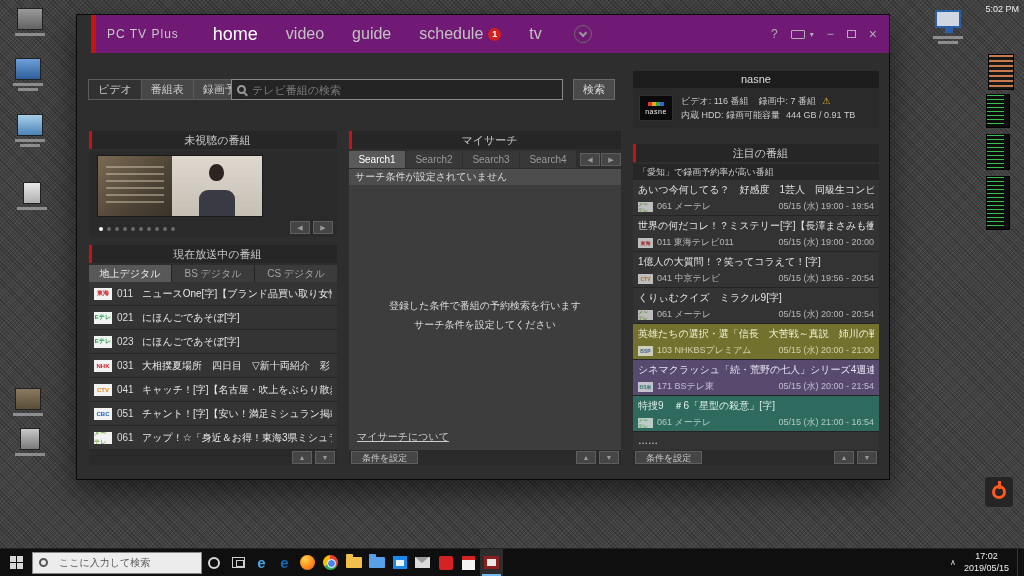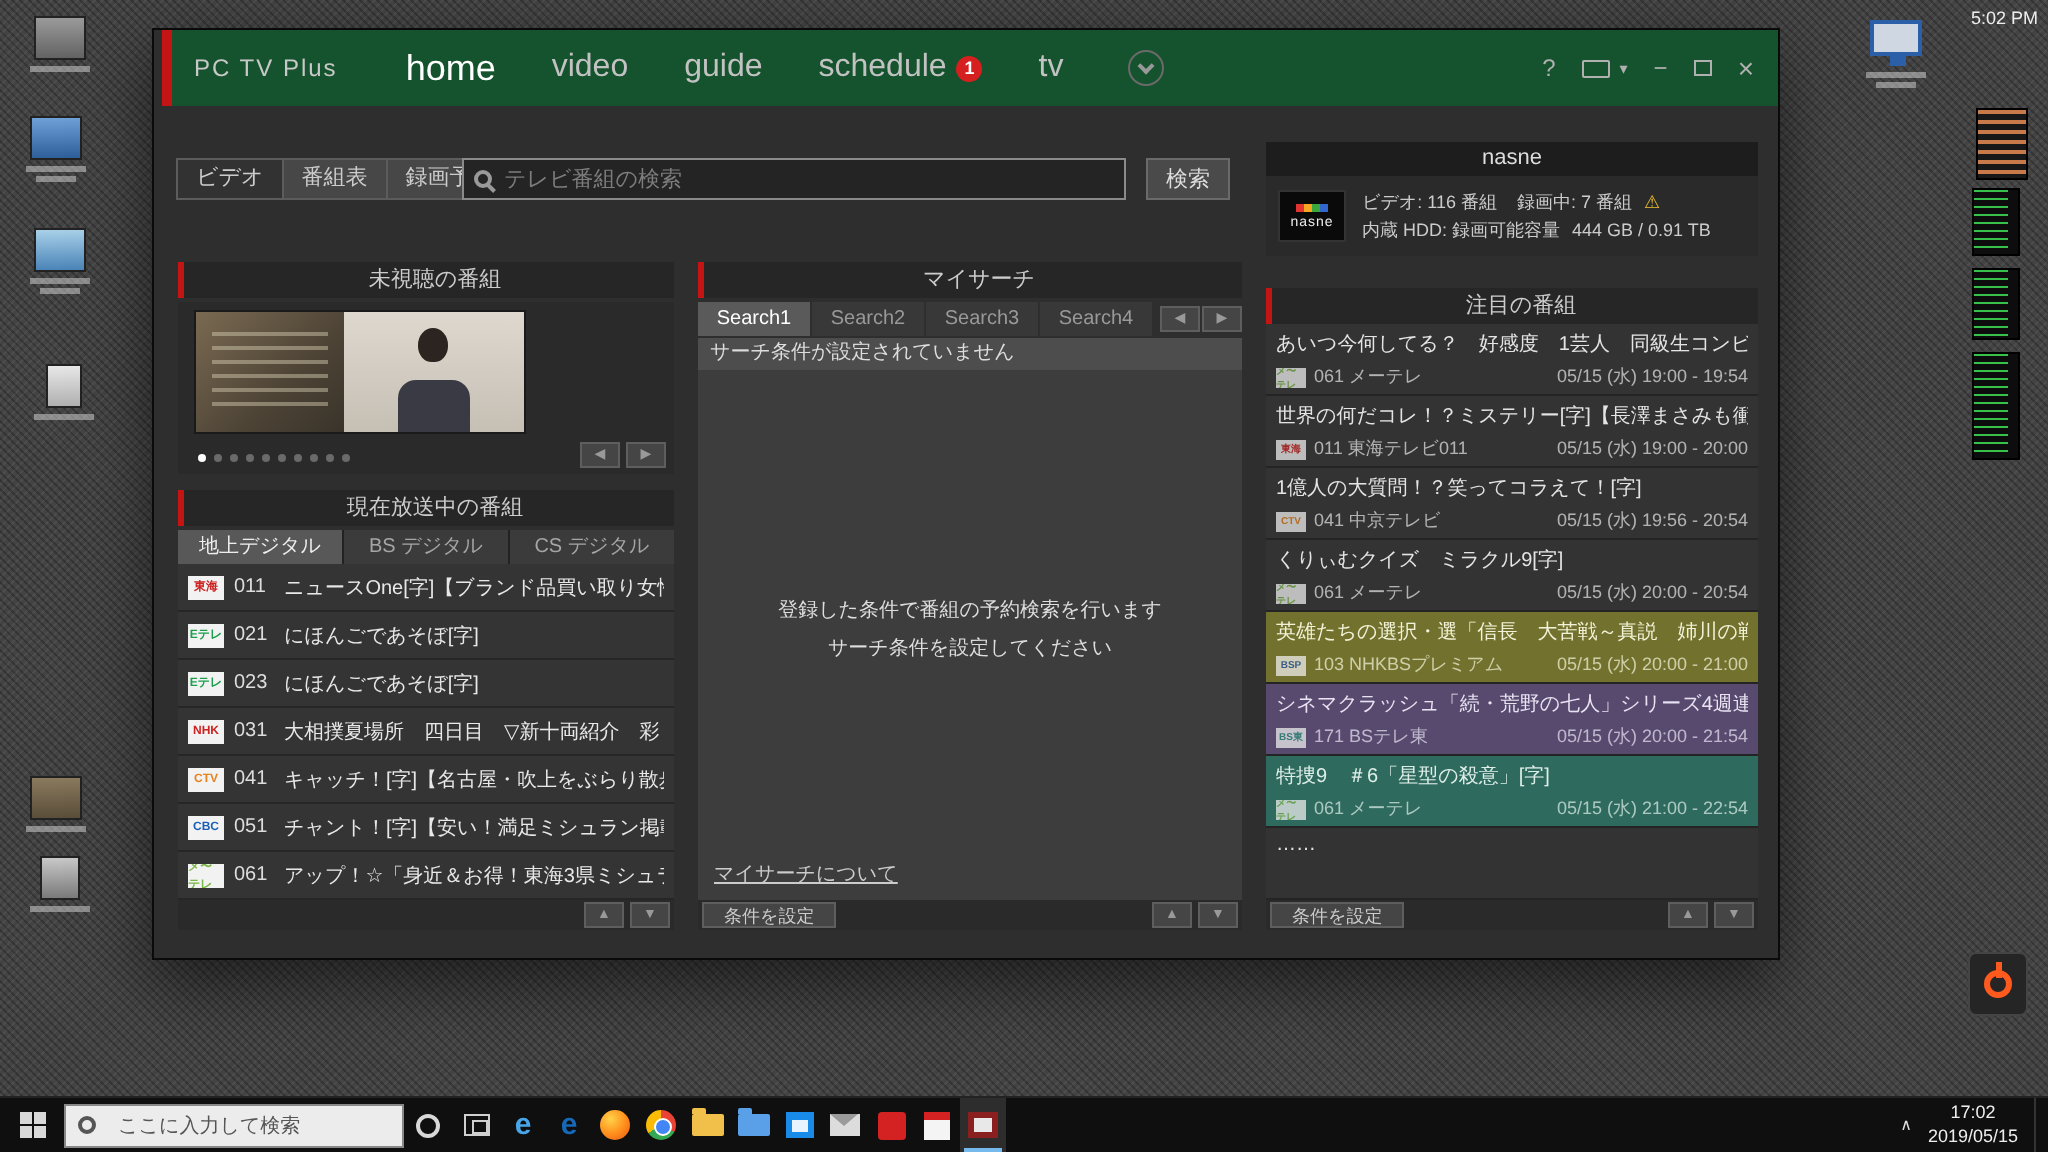--- a/index.html
+++ b/index.html
@@ -29,21 +29,21 @@
   .w-green i { display:block; height:100%; width:75%; background-image:repeating-linear-gradient(180deg,#38c04a 0 1px,transparent 1px 4px); }
 
   .w-power { position:absolute; left:984px; top:476px; width:30px; height:32px; background:#252525; border:1px solid #444; border-radius:4px; }
   .w-power .ring { position:absolute; left:7px; top:8px; width:14px; height:14px; border:3px solid #ff5a1e; border-radius:50%; }
   .w-power .stick { position:absolute; left:13px; top:4px; width:3px; height:8px; background:#ff5a1e; }
 
   
   .app-window { position:absolute; left:76px; top:14px; width:814px; height:466px;
     background:#2e2e2e; border:1px solid #0a0a0a; box-shadow:0 12px 30px rgba(0,0,0,.55); }
 
-  .titlebar { position:absolute; top:0; left:4px; right:0; height:38px; background:#14532d; display:flex; align-items:center; }
+  .titlebar { position:absolute; top:0; left:14px; right:0; height:38px; background:#701a75; display:flex; align-items:center; }
   .accent { position:absolute; left:0; top:0; width:5px; height:38px; background:#c41414; }
   .app-title { margin-left:16px; font-size:12px; color:#c8c8c8; letter-spacing:1px; flex:none; }
   .main-nav { display:flex; align-items:center; margin-left:34px; gap:28px; }
   .nav-item { font-size:16px; color:#c2c2c2; text-decoration:none; }
   .nav-item.active { font-size:18px; color:#fff; }
   .nav-sched { display:flex; align-items:center; gap:5px; }
   .badge { width:13px; height:13px; border-radius:50%; background:#d61f1f; color:#fff; font-size:9px; display:flex; align-items:center; justify-content:center; font-weight:bold; }
   .nav-expand { width:18px; height:18px; border:1px solid #6a6a6a; border-radius:50%; position:relative; margin-left:4px; }
   .nav-expand .chev { position:absolute; left:5px; top:4px; width:6px; height:6px; border-right:2px solid #999; border-bottom:2px solid #999; transform:rotate(45deg); }
 
@@ -384,20 +384,21 @@
               <span>録画中: 7 番組</span>
               <span class="warn">⚠</span>
             </div>
             <div class="line2">
               <span>内蔵 HDD: 録画可能容量</span>
               <span>444 GB / 0.91 TB</span>
             </div>
           </div>
         </div>
         <header class="sec-h"><span>注目の番組</span></header>
+        <div class="cat-row">「愛知」で録画予約率が高い番組</div>
         <div class="prog-list">
 
         <div class="prog-row">
               <div class="p-title">あいつ今何してる？　好感度　1芸人　同級生コンビ・サンドウ…</div>
               <div class="p-meta">
                 <span class="p-logo" style="background: rgb(242, 242, 242); color: rgb(122, 182, 72);">メ〜テレ</span>
                 <span class="p-ch">061 メーテレ</span>
                 <span class="p-time">05/15 (水) 19:00 - 19:54</span>
               </div>
             </div>
@@ -439,21 +440,21 @@
                 <span class="p-logo" style="background: rgb(242, 242, 242); color: rgb(42, 143, 122);">BS東</span>
                 <span class="p-ch">171 BSテレ東</span>
                 <span class="p-time">05/15 (水) 20:00 - 21:54</span>
               </div>
             </div>
             <div class="prog-row" style="background: rgb(47, 106, 94); color: rgb(221, 238, 232);">
               <div class="p-title">特捜9　＃6「星型の殺意」[字]</div>
               <div class="p-meta">
                 <span class="p-logo" style="background: rgb(242, 242, 242); color: rgb(122, 182, 72);">メ〜テレ</span>
                 <span class="p-ch">061 メーテレ</span>
-                <span class="p-time">05/15 (水) 21:00 - 22:54</span>
+                <span class="p-time">05/15 (水) 21:00 - 16:54</span>
               </div>
             </div>
             <div class="prog-row">
               <div class="p-title">……</div>
               <div class="p-meta">
                 <span class="p-logo"></span>
                 <span class="p-ch"></span>
                 <span class="p-time"></span>
               </div>
             </div>

